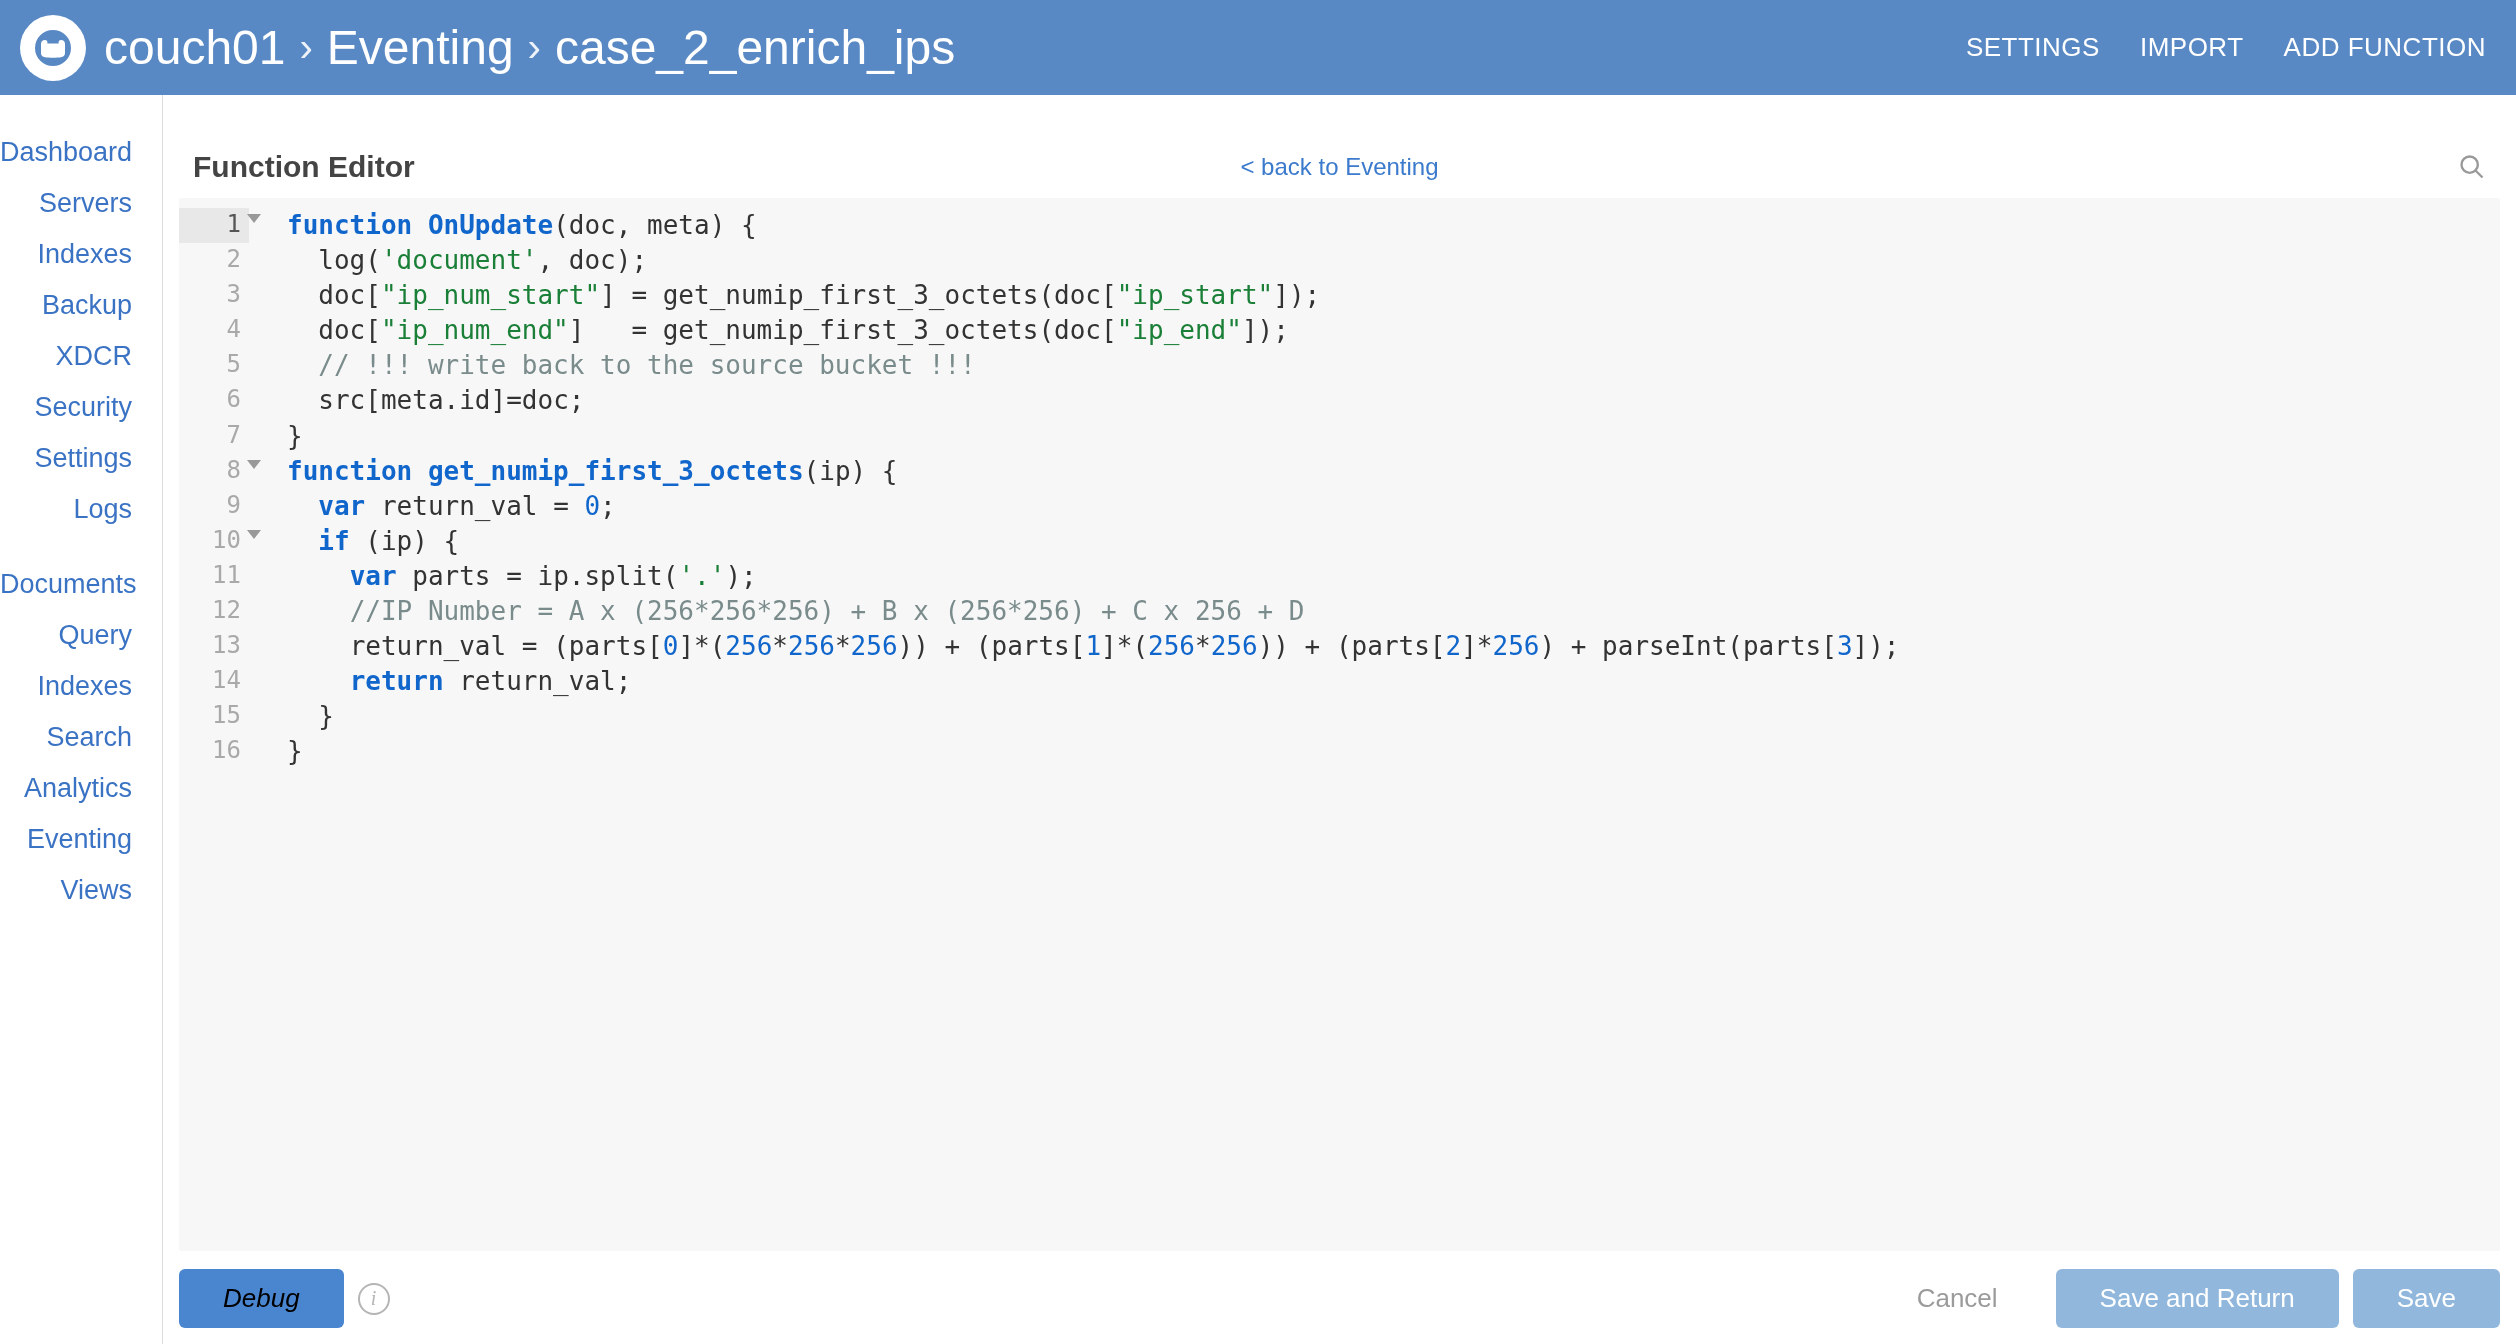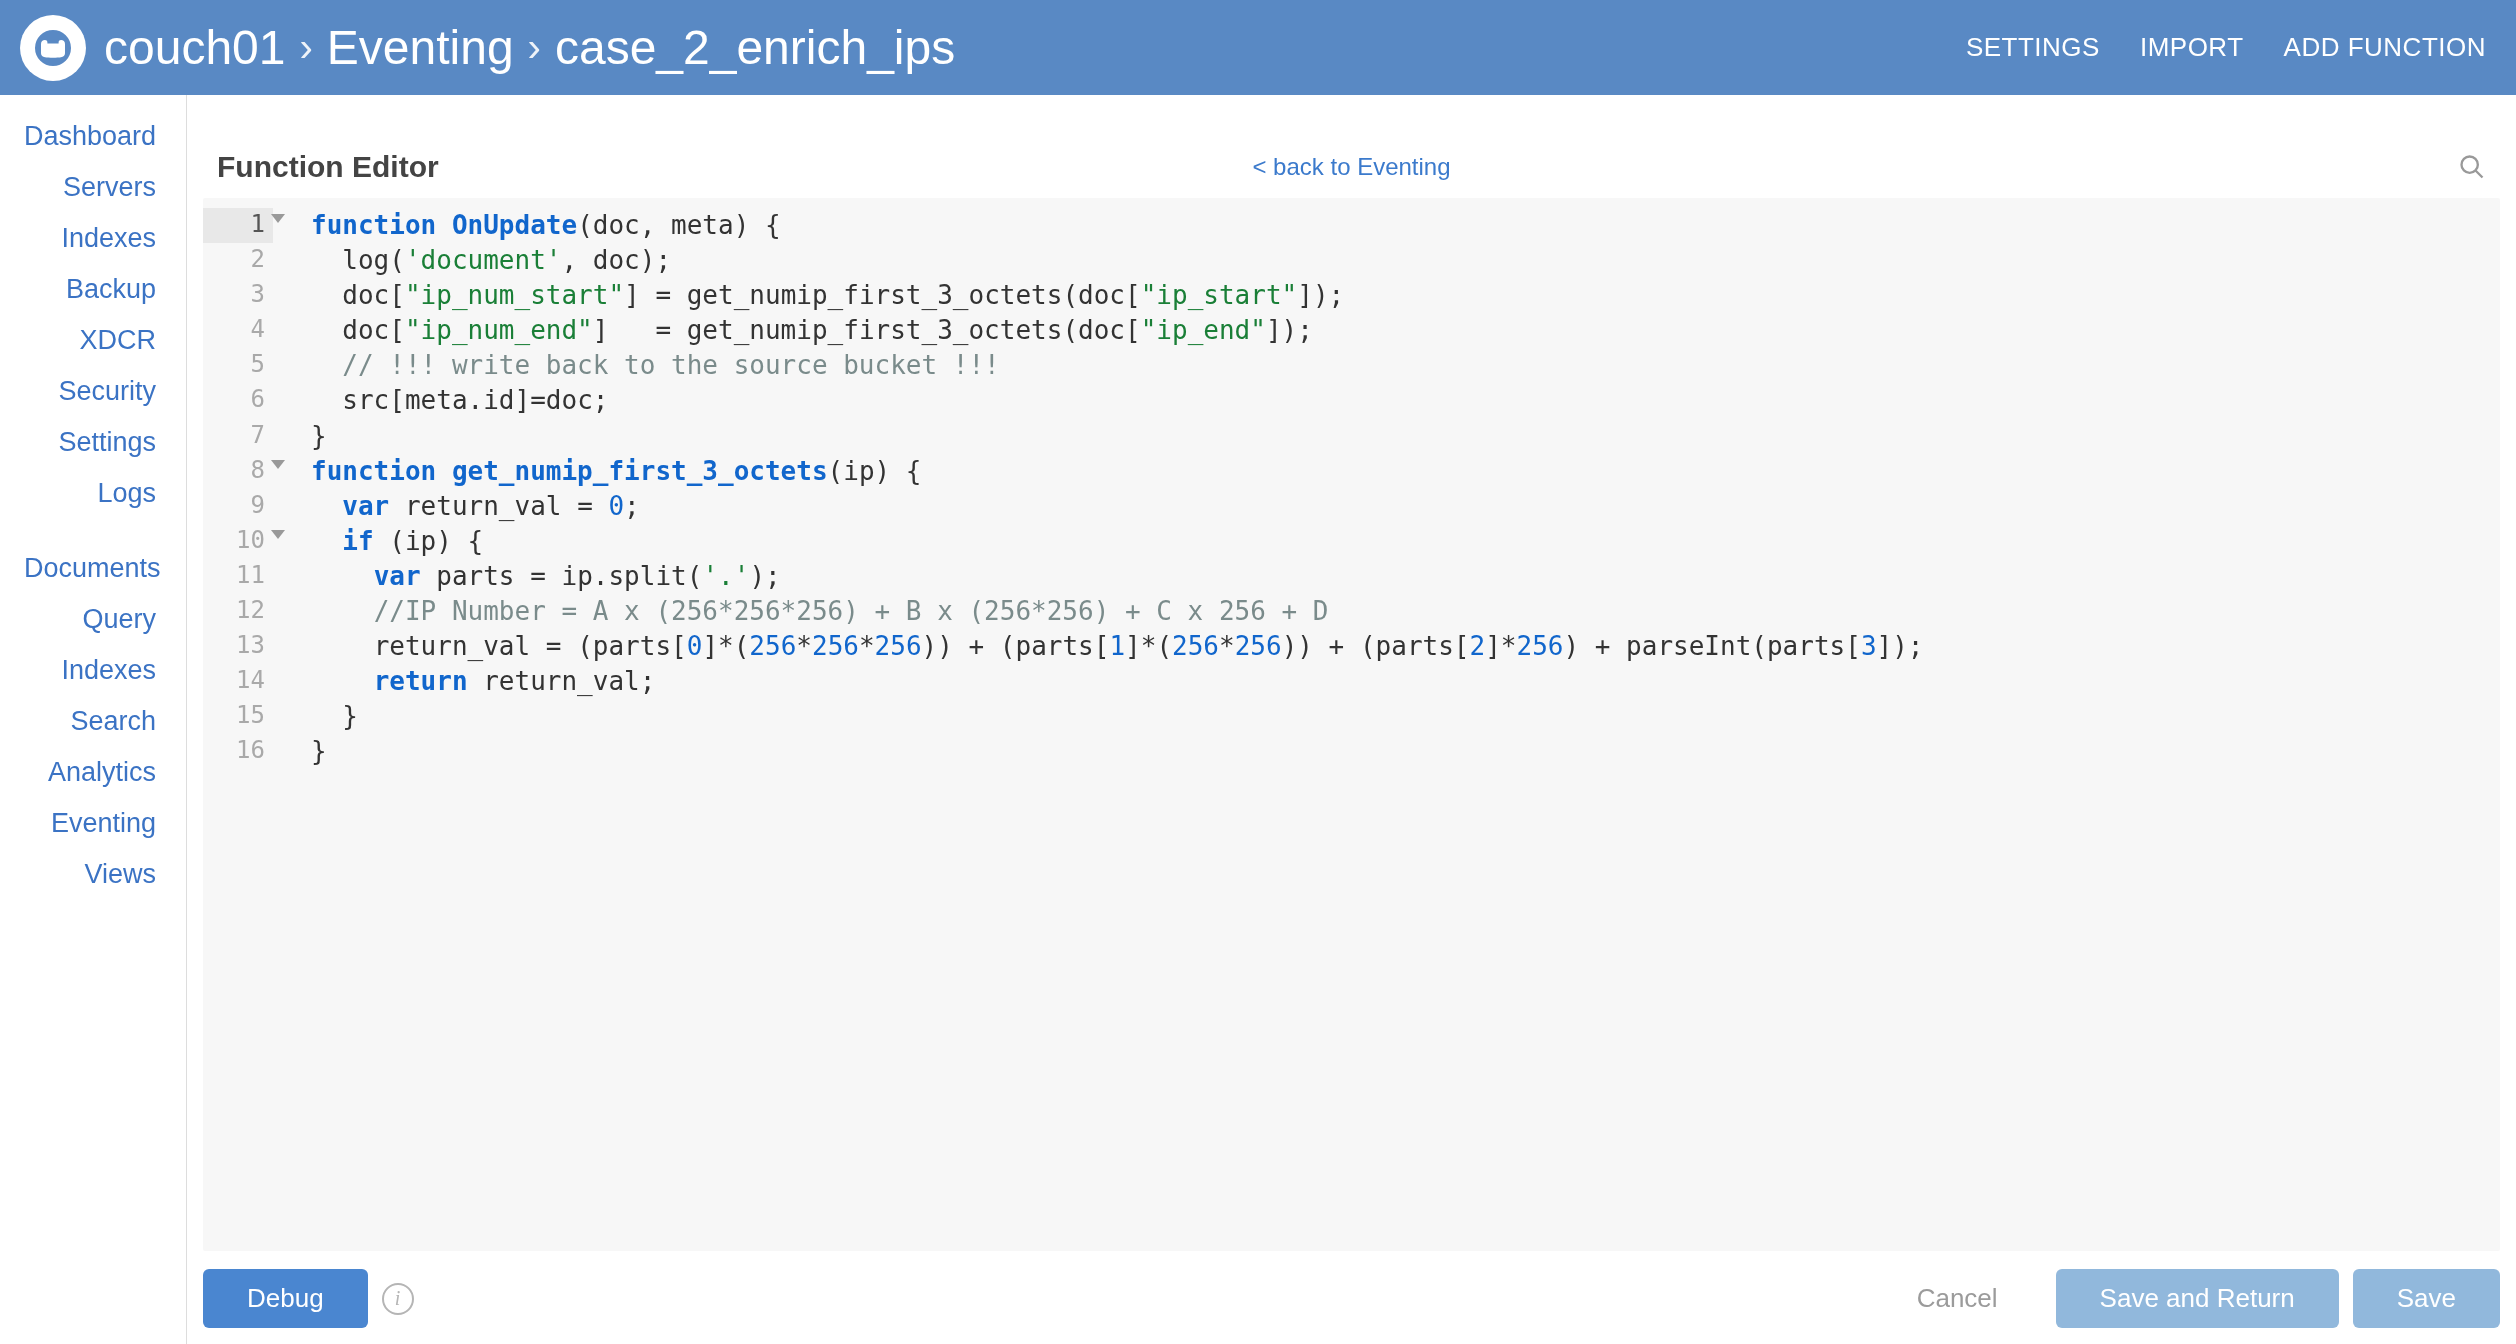--- a/index.html
+++ b/index.html
@@ -43,22 +43,22 @@
   .crumbs{display:flex;align-items:center;gap:14px;font-size:48px;font-weight:300;}
   .crumbs .crumb{color:#fff;white-space:nowrap;}
   .crumbs .sep{opacity:.9;font-size:40px;}
   .topright{display:flex;align-items:center;gap:40px;font-size:26px;font-weight:500;letter-spacing:.5px;}
   .toplink{color:#fff;cursor:pointer;}
 
   .shell{display:flex;min-height:calc(100vh - 95px);}
 
   
   .sidebar{
-    width:163px;box-sizing:border-box;border-right:1px solid #ddd;padding:16px 0;
-    display:flex;flex-direction:column;align-items:flex-end;gap:0;margin-left:24px;
+    width:163px;box-sizing:border-box;border-right:1px solid #ddd;padding:32px 0;
+    display:flex;flex-direction:column;align-items:flex-end;gap:0;
   }
   .side-group{display:flex;flex-direction:column;align-items:flex-end;width:100%;}
   .side-item{color:var(--sidebar);font-size:27px;padding:10px 30px 10px 0;text-align:right;cursor:pointer;width:100%;box-sizing:border-box;}
   .side-gap{height:24px;}
 
   
   .main{flex:1;display:flex;flex-direction:column;padding:20px 0 0 0;position:relative;margin-top:35px;}
   .page-head{display:flex;align-items:center;padding:0 30px 14px 30px;position:relative;}
   .page-title{font-size:30px;font-weight:600;color:#444;}
   .backlink{position:absolute;left:50%;transform:translateX(-50%);color:var(--link);font-size:24px;cursor:pointer;}
@@ -79,21 +79,21 @@
   .tok-fn{color:var(--kw);font-weight:600;}
   .tok-str{color:var(--str);}
   .tok-num{color:var(--num);}
   .tok-com{color:var(--comment);}
   .tok-p{color:var(--paren);}
   .tok-id{color:var(--ident);}
 
   
   .footer{margin:18px 16px 16px 16px;display:flex;align-items:center;gap:14px;}
   .btn{font-size:26px;padding:14px 44px;border-radius:6px;cursor:pointer;border:none;font-weight:400;}
-  .btn-primary{background:#4a86d0;color:#ffffff;}
+  .btn-primary{background:#4a86d0;color:#000000;font-style:italic;}
   .btn-secondary{background:#91b8dc;color:#fff;}
   .btn-ghost{background:transparent;color:#9b9b9b;}
   .info-ico{width:28px;height:28px;border:2px solid #b5b5b5;border-radius:50%;display:flex;align-items:center;justify-content:center;color:#b5b5b5;font-size:20px;font-style:italic;font-family:Georgia,serif;}
   .footer-spacer{flex:1;}
 </style>
 </head>
 <body>
 
 <div class="topbar">
   <div class="topleft">

